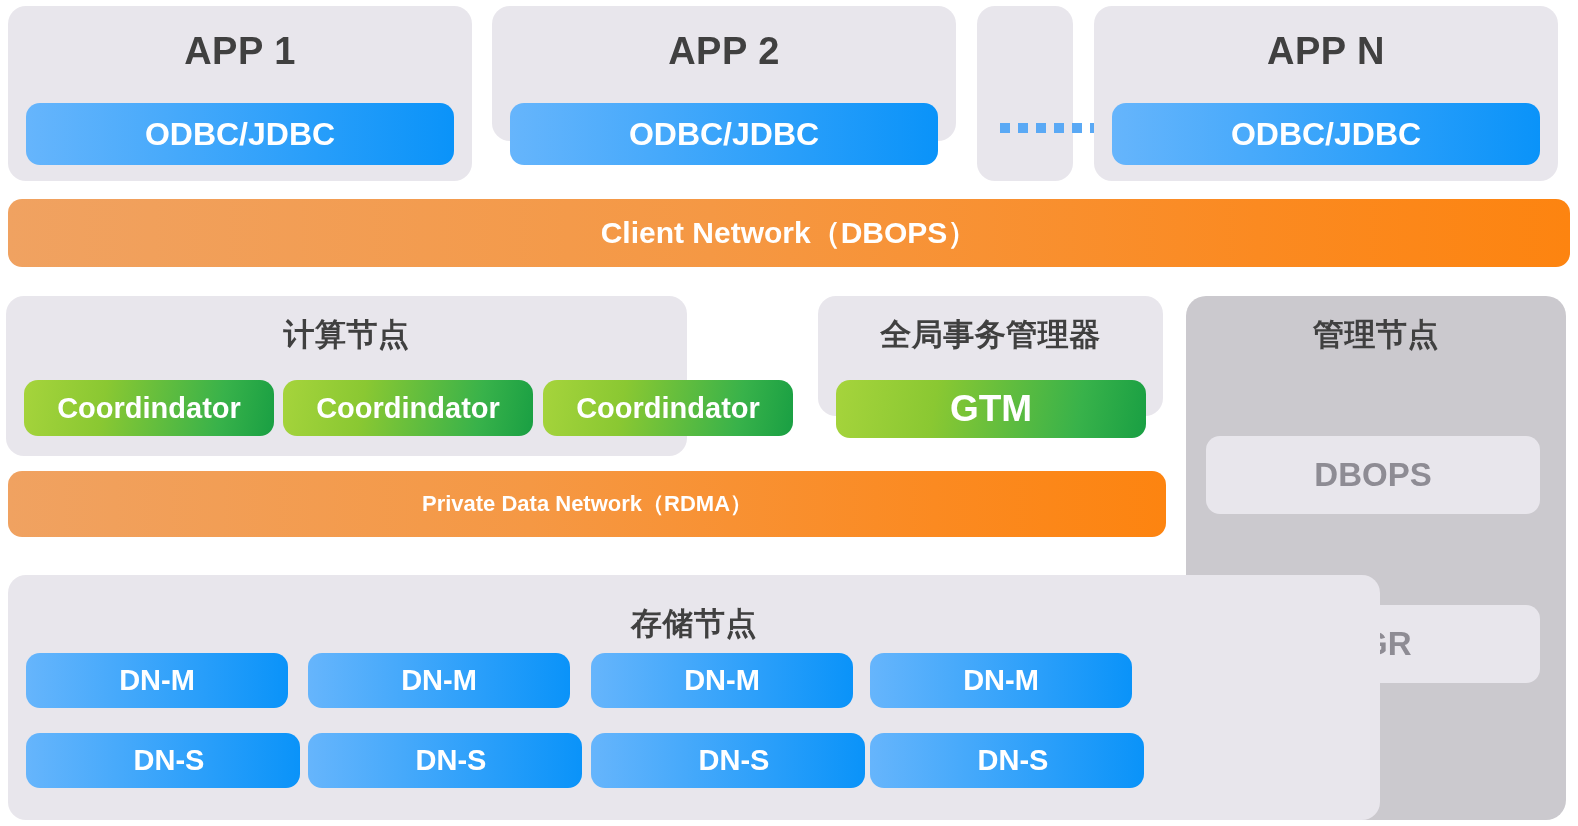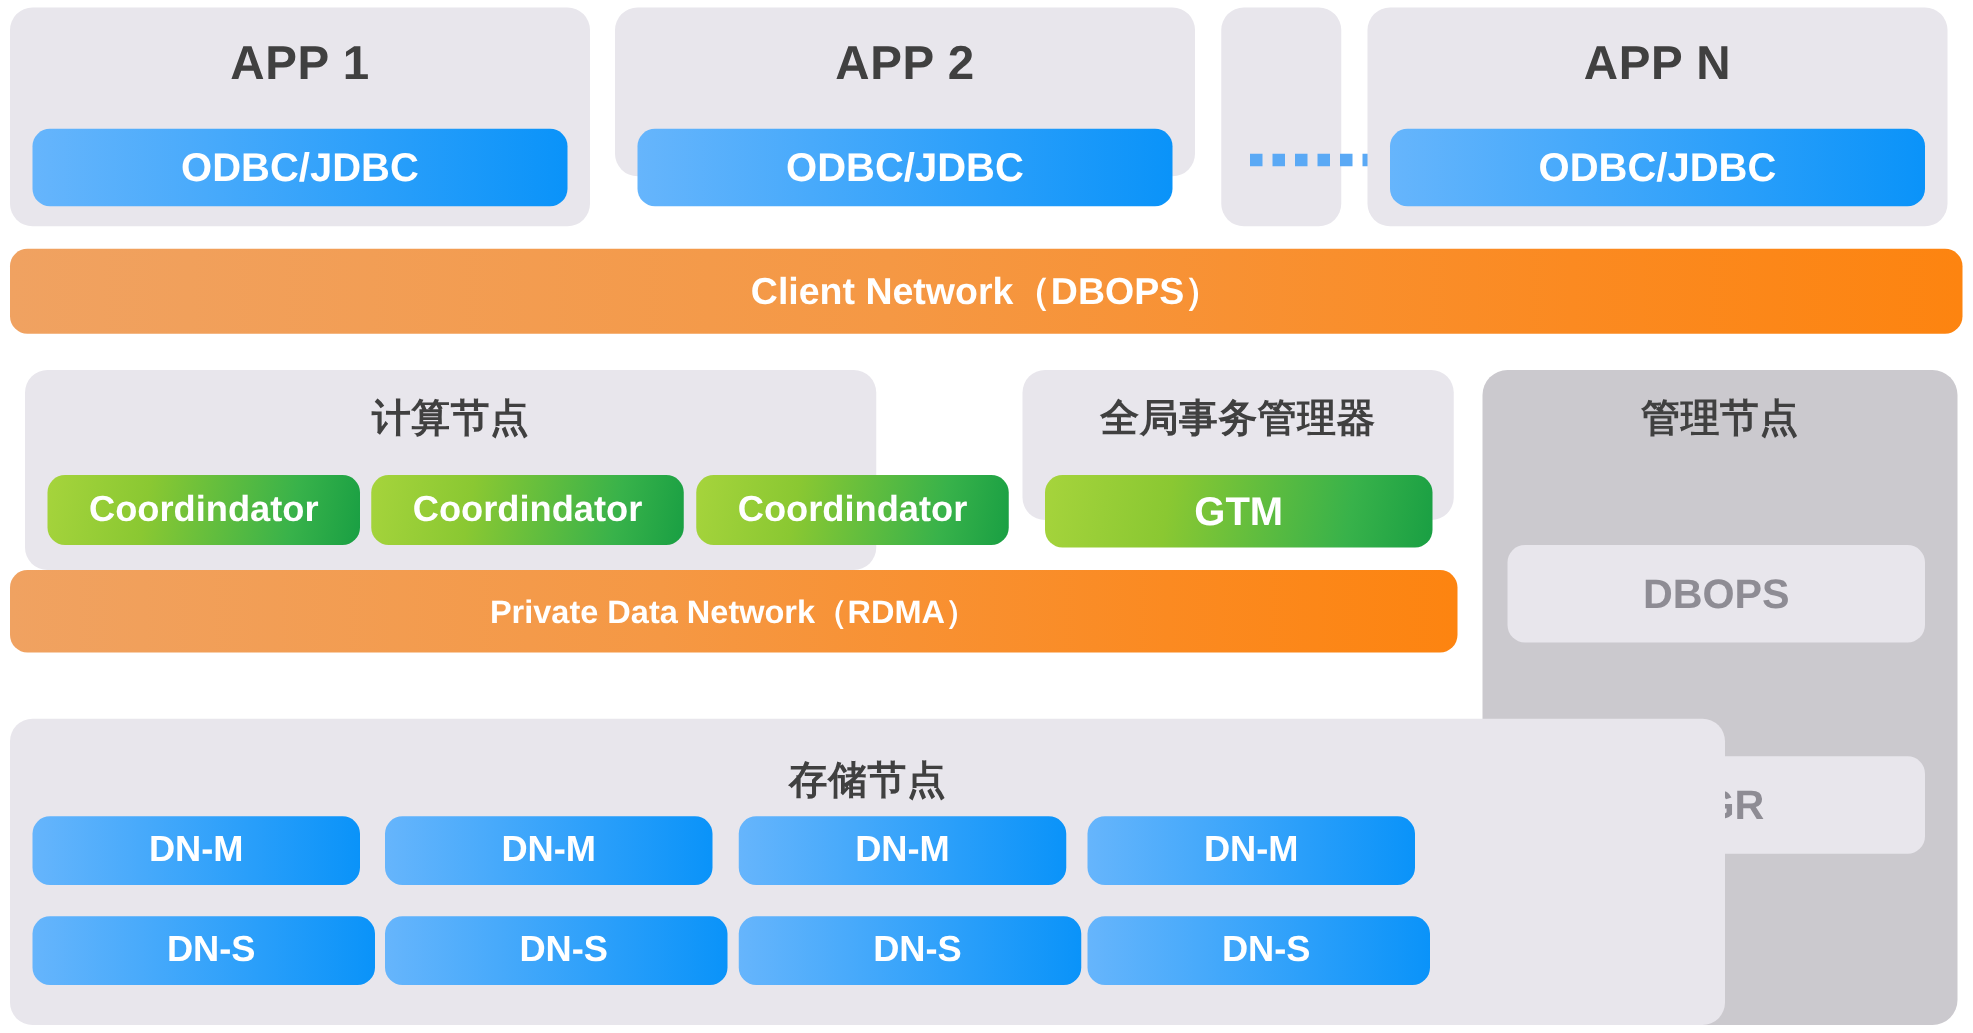--- a/index.html
+++ b/index.html
@@ -104,37 +104,37 @@
   #app1  { left: 8px;    top: 6px;   width: 464px;  height: 175px; }
   #app2  { left: 492px;  top: 6px;   width: 464px;  height: 135px; }
   #appgap{ left: 977px;  top: 6px;   width: 96px;   height: 175px; }
   #appn  { left: 1094px; top: 6px;   width: 464px;  height: 175px; }
 
   .app-title { top: 24px; font-size: 38px; }
   .app-pill  { top: 97px; height: 62px; font-size: 32px; }
 
   #clientnet { left: 8px; top: 199px; width: 1562px; height: 68px; font-size: 30px; }
 
-  #compute { left: 20px;   top: 296px; width: 681px;  height: 160px; }
+  #compute { left: 6px;   top: 296px; width: 681px;  height: 160px; }
   #gtmwrap { left: 818px; top: 296px; width: 345px;  height: 120px; }
   #mgmt    { left: 1186px; top: 296px; width: 380px; height: 524px; }
 
   .sec-title { top: 18px; font-size: 31px; }
 
   .coord { top: 84px; height: 56px; font-size: 29px; }
   #coord1 { left: 18px;  width: 250px; }
   #coord2 { left: 277px; width: 250px; }
   #coord3 { left: 537px; width: 250px; }
 
-  #gtm { left: 18px; top: 84px; width: 310px; height: 58px; font-size: 32px; }
+  #gtm { left: 18px; top: 84px; width: 310px; height: 58px; font-size: 37px; }
 
   #dbops { left: 1206px; top: 436px; width: 334px; height: 78px; font-size: 33px; }
   #mgr   { left: 1206px; top: 605px; width: 334px; height: 78px; font-size: 33px; }
 
-  #privnet { left: 8px; top: 456px; width: 1158px; height: 66px; font-size: 26px; }
+  #privnet { left: 8px; top: 471px; width: 1158px; height: 66px; font-size: 22px; }
 
   #storage { left: 8px; top: 575px; width: 1372px; height: 245px; }
   .store-title { top: 28px; font-size: 31px; }
 
   .dn { height: 55px; font-size: 29px; }
   .dn-row-m { top: 78px; }
   .dn-row-s { top: 158px; padding-left: 12px; }
 
   #dnm1 { left: 18px;  width: 262px; }
   #dnm2 { left: 300px; width: 262px; }

